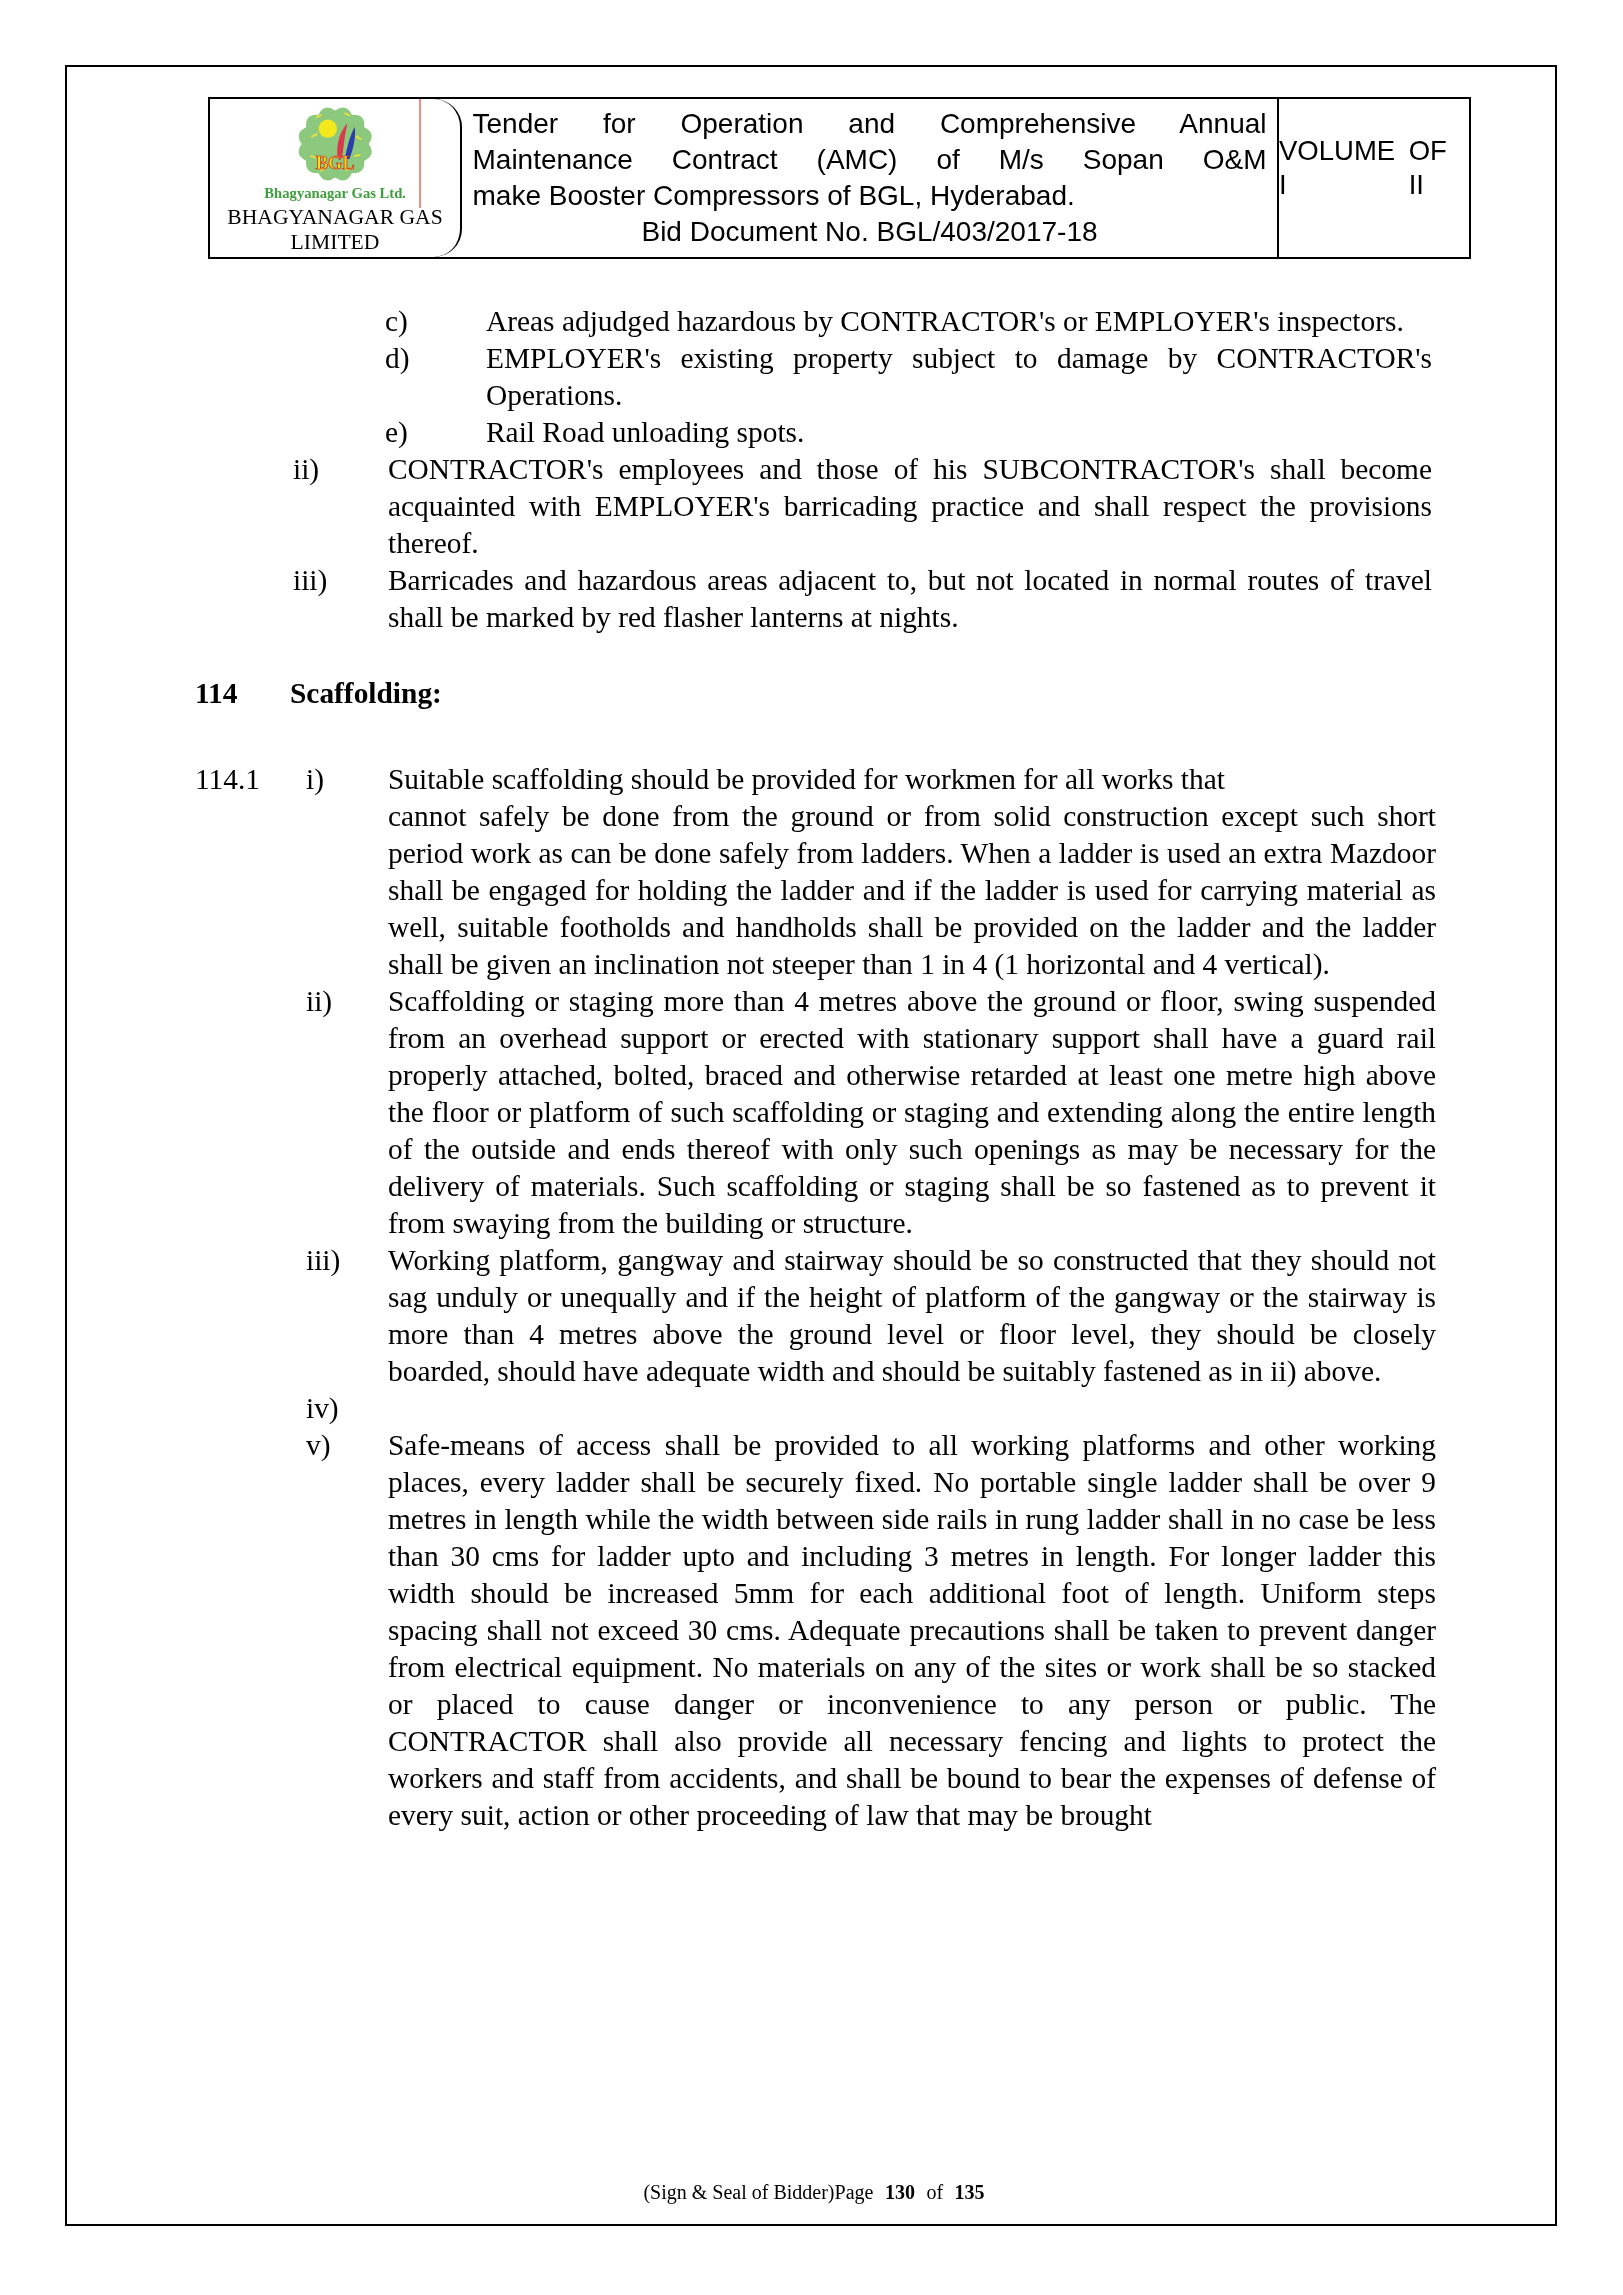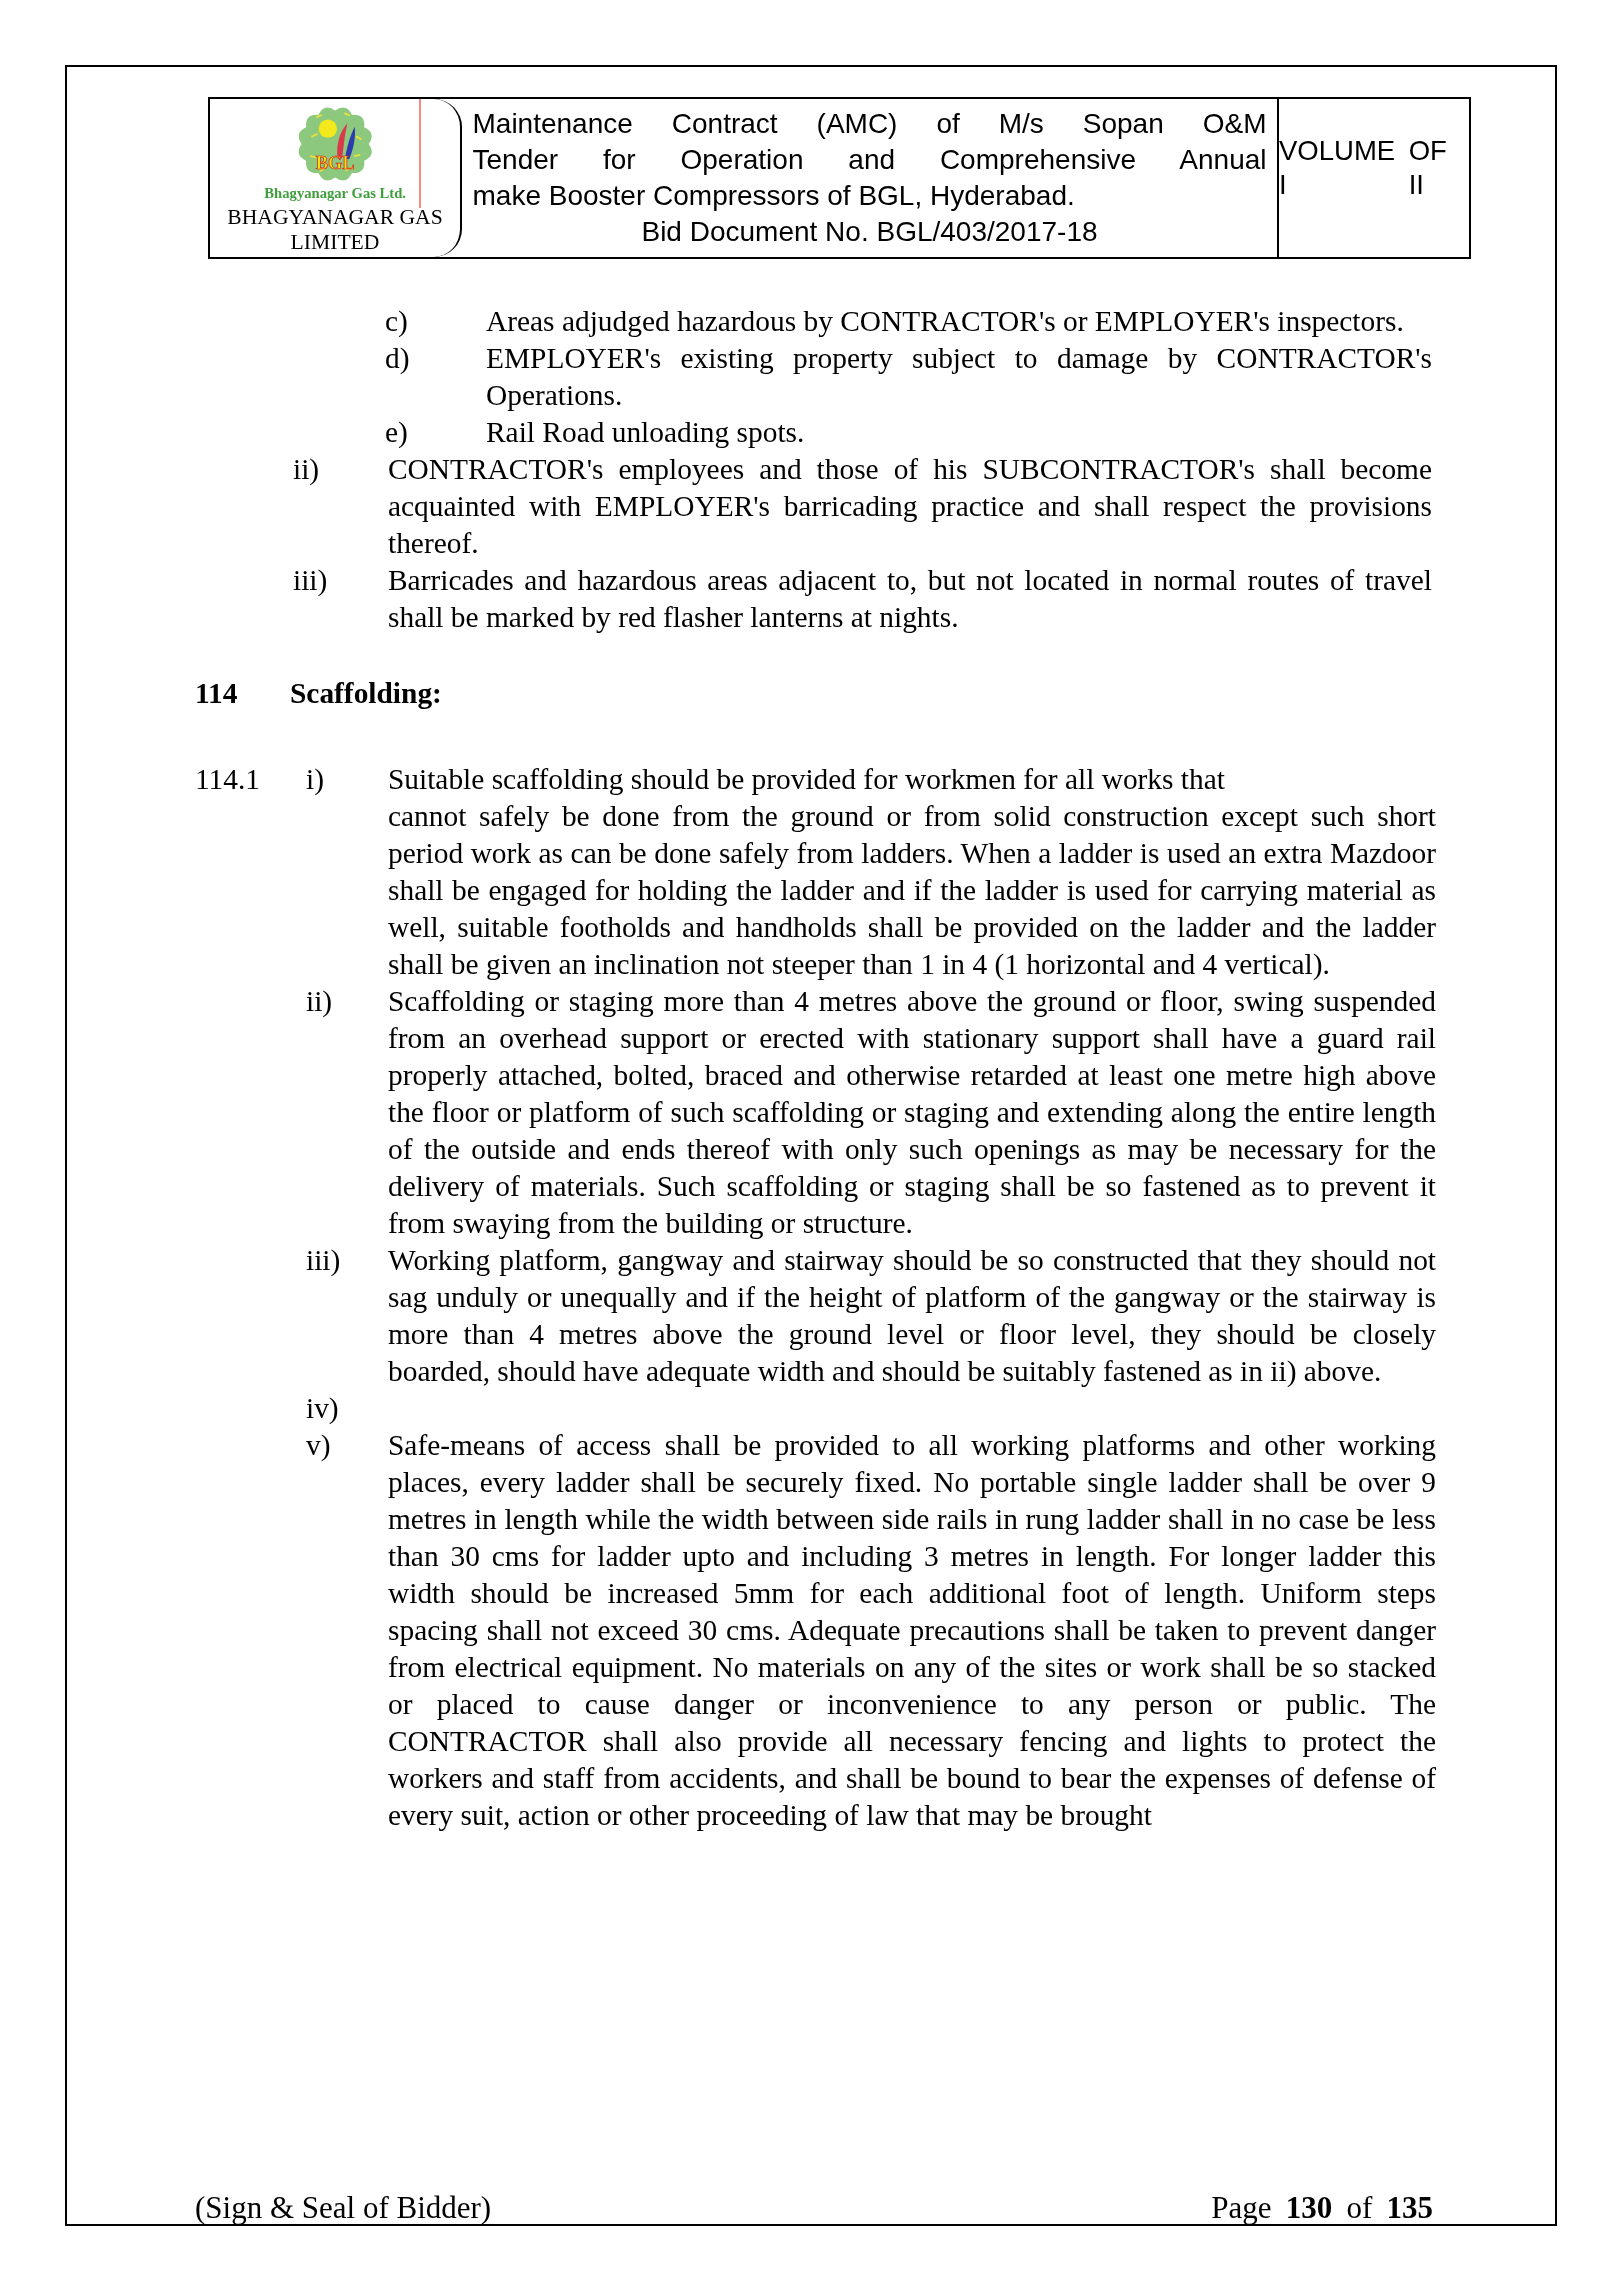--- a/index.html
+++ b/index.html
@@ -77,22 +77,22 @@
     font-weight:bold;
   }
   .heading .hnum{flex:0 0 95px;}
   .sec{display:flex;margin-right:118px;margin-left:128px;}
   .sec.first{margin-top:49px;}
   .sec .num{flex:0 0 111px;}
   .sec .lbl{flex:0 0 82px;}
   
   .footer{
     position:absolute;left:128px;right:122px;top:2108px;
-    display:flex;justify-content:space-between;
-    font-size:31px;line-height:34px;margin-top:16px;
+    display:flex;justify-content:center;
+    font-size:20px;line-height:34px;
   }
   .pg .b{font-weight:bold;}
   .pg span{margin-right:6.5px;}
   .pg span:last-child{margin-right:0;}
 </style>
 </head>
 <body>
 
 <div class="page">
   <div class="doc-border">
@@ -119,22 +119,22 @@
           <text x="190" y="113" text-anchor="middle" font-family="Liberation Serif, serif" font-weight="bold" font-size="30" fill="#f2e20e" stroke="#d4252b" stroke-width="1.2">BGL</text>
           <text x="190" y="160" text-anchor="middle" font-family="Liberation Serif, serif" font-weight="bold" font-size="24" fill="#3f9e3c">Bhagyanagar Gas Ltd.</text>
         </svg>
         <div class="company-name">
           <div>BHAGYANAGAR GAS</div>
           <div>LIMITED</div>
         </div>
       </div>
 
       <div class="cell cell-title">
+        <div class="tline-just">Tender for Operation and Comprehensive Annual</div>
         <div class="tline-just">Maintenance Contract (AMC) of M/s Sopan O&amp;M</div>
-        <div class="tline-just">Tender for Operation and Comprehensive Annual</div>
         <div class="tline-left">make Booster Compressors of BGL, Hyderabad.</div>
         <div class="tline-center">Bid Document No. BGL/403/2017-18</div>
       </div>
 
       <div class="cell cell-volume">
         <div>VOLUME I</div>
         <div>OF II</div>
       </div>
     </div>
 

